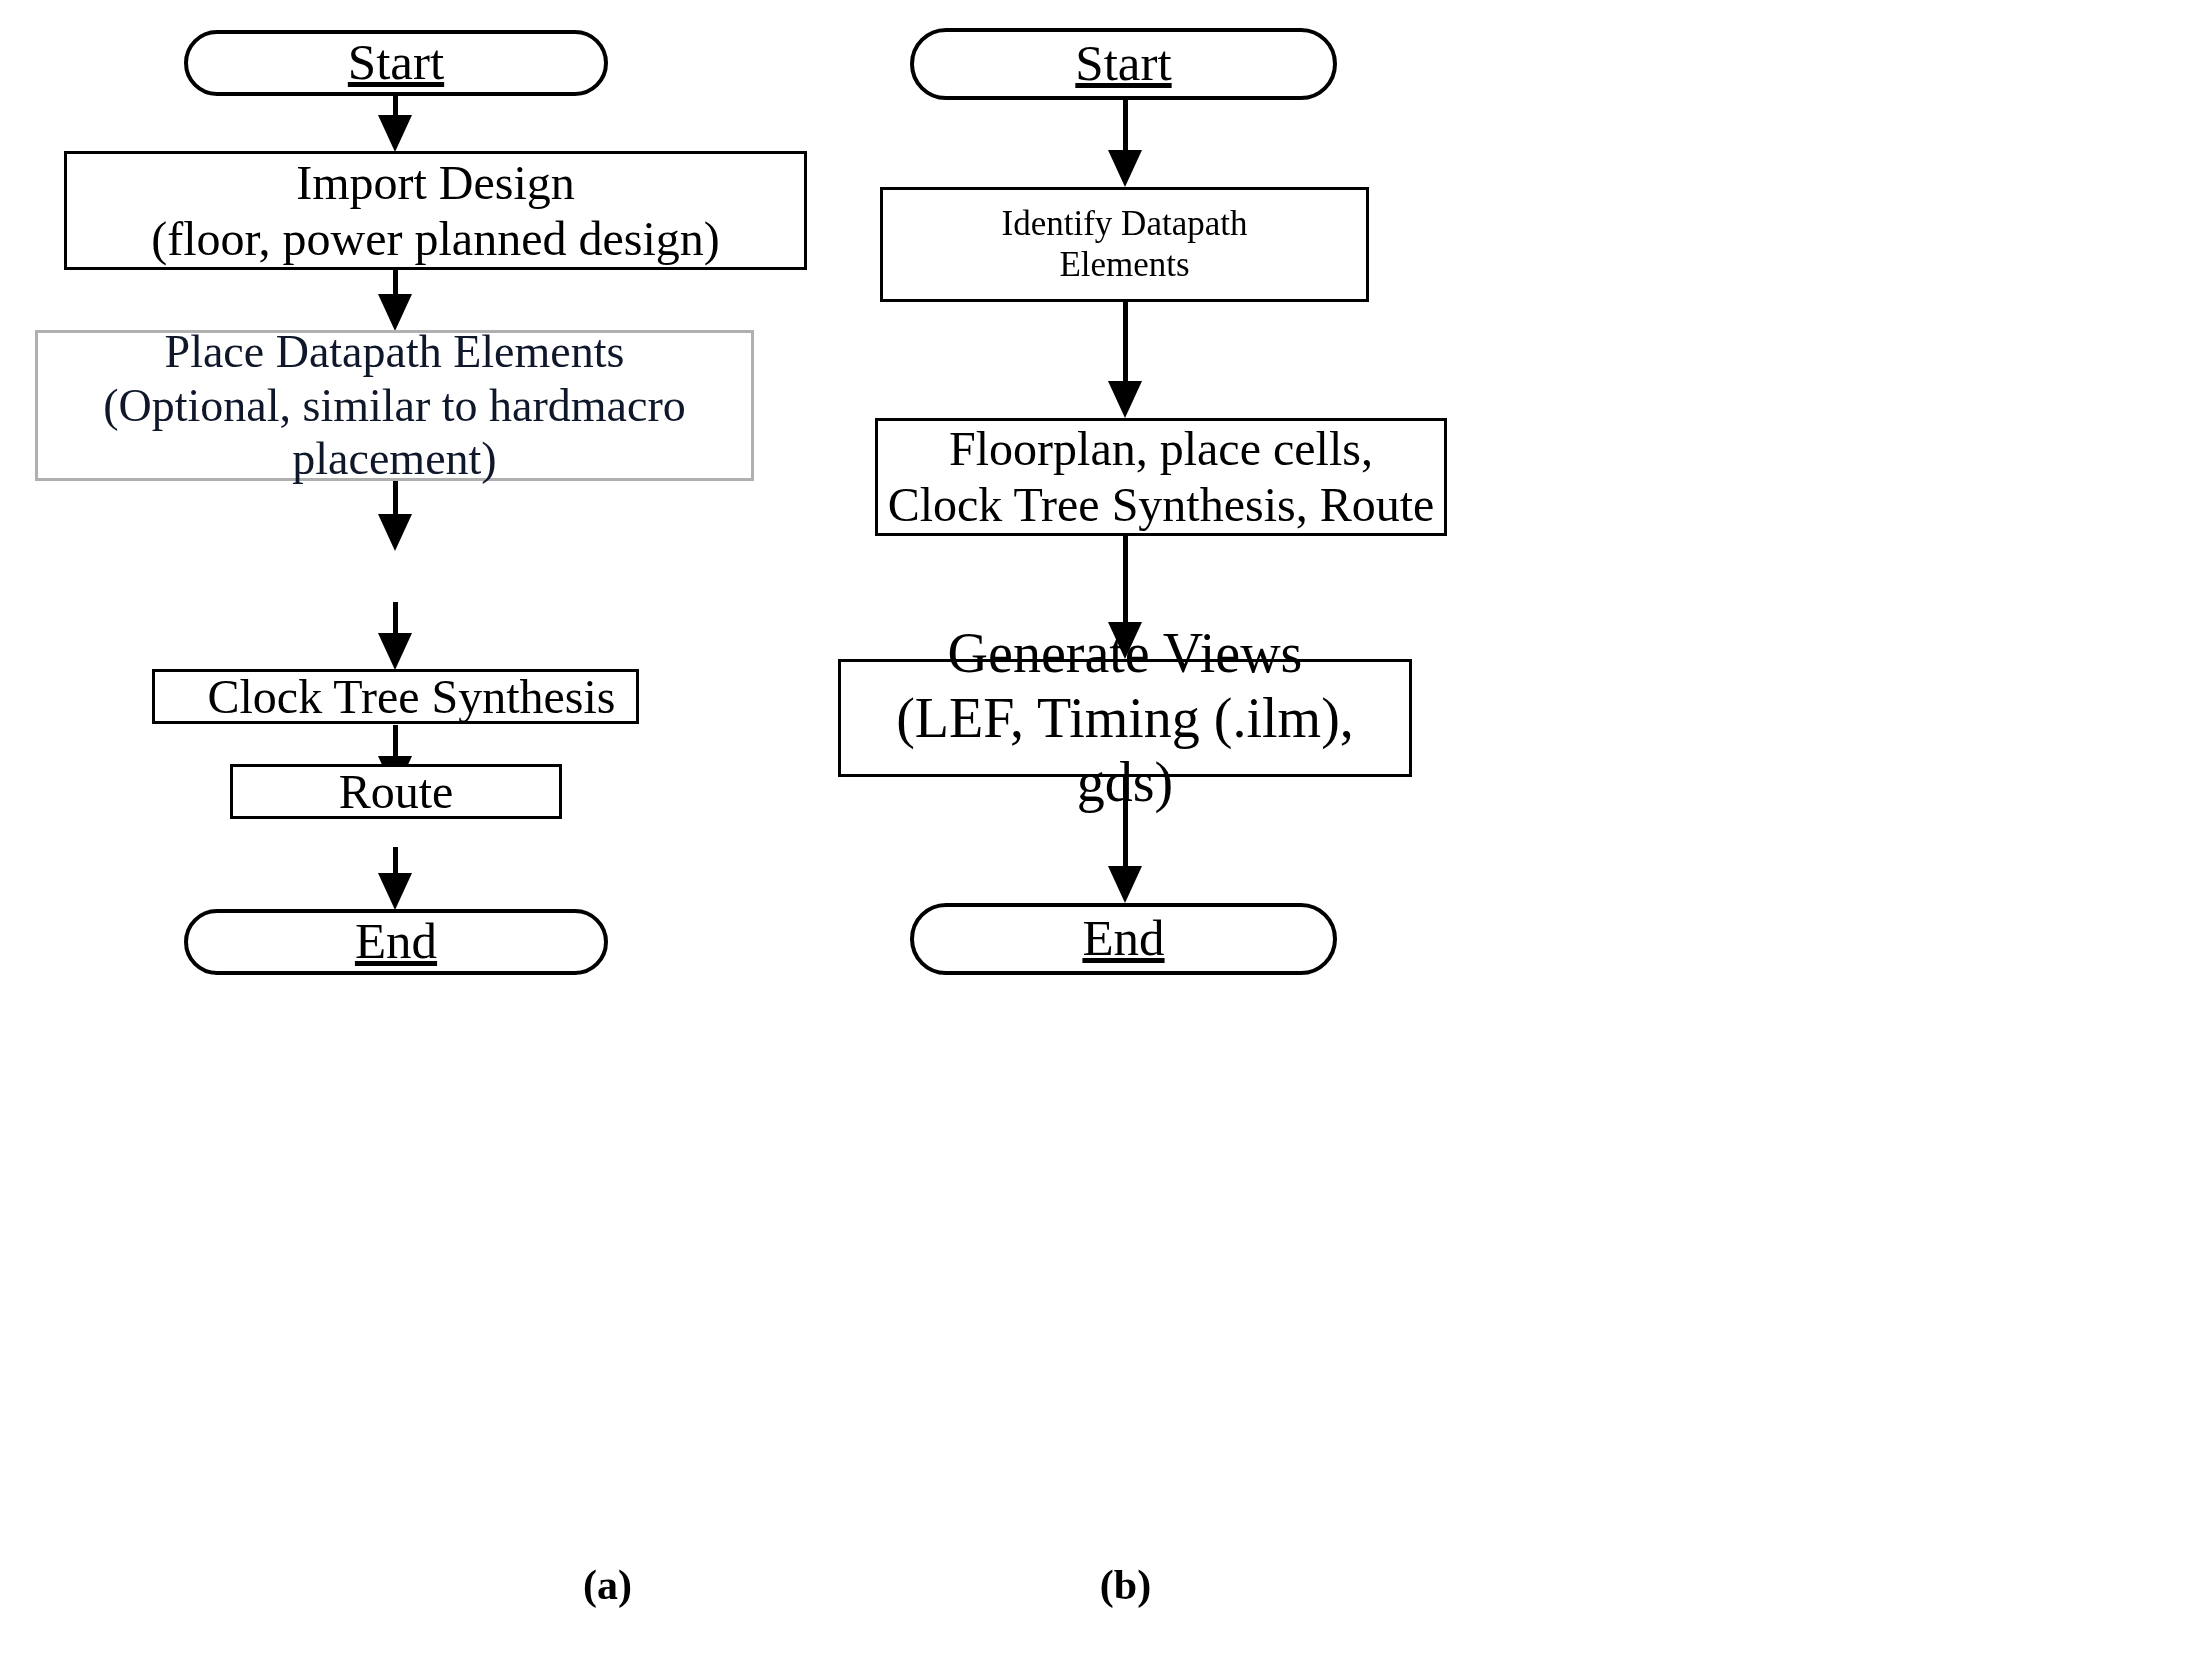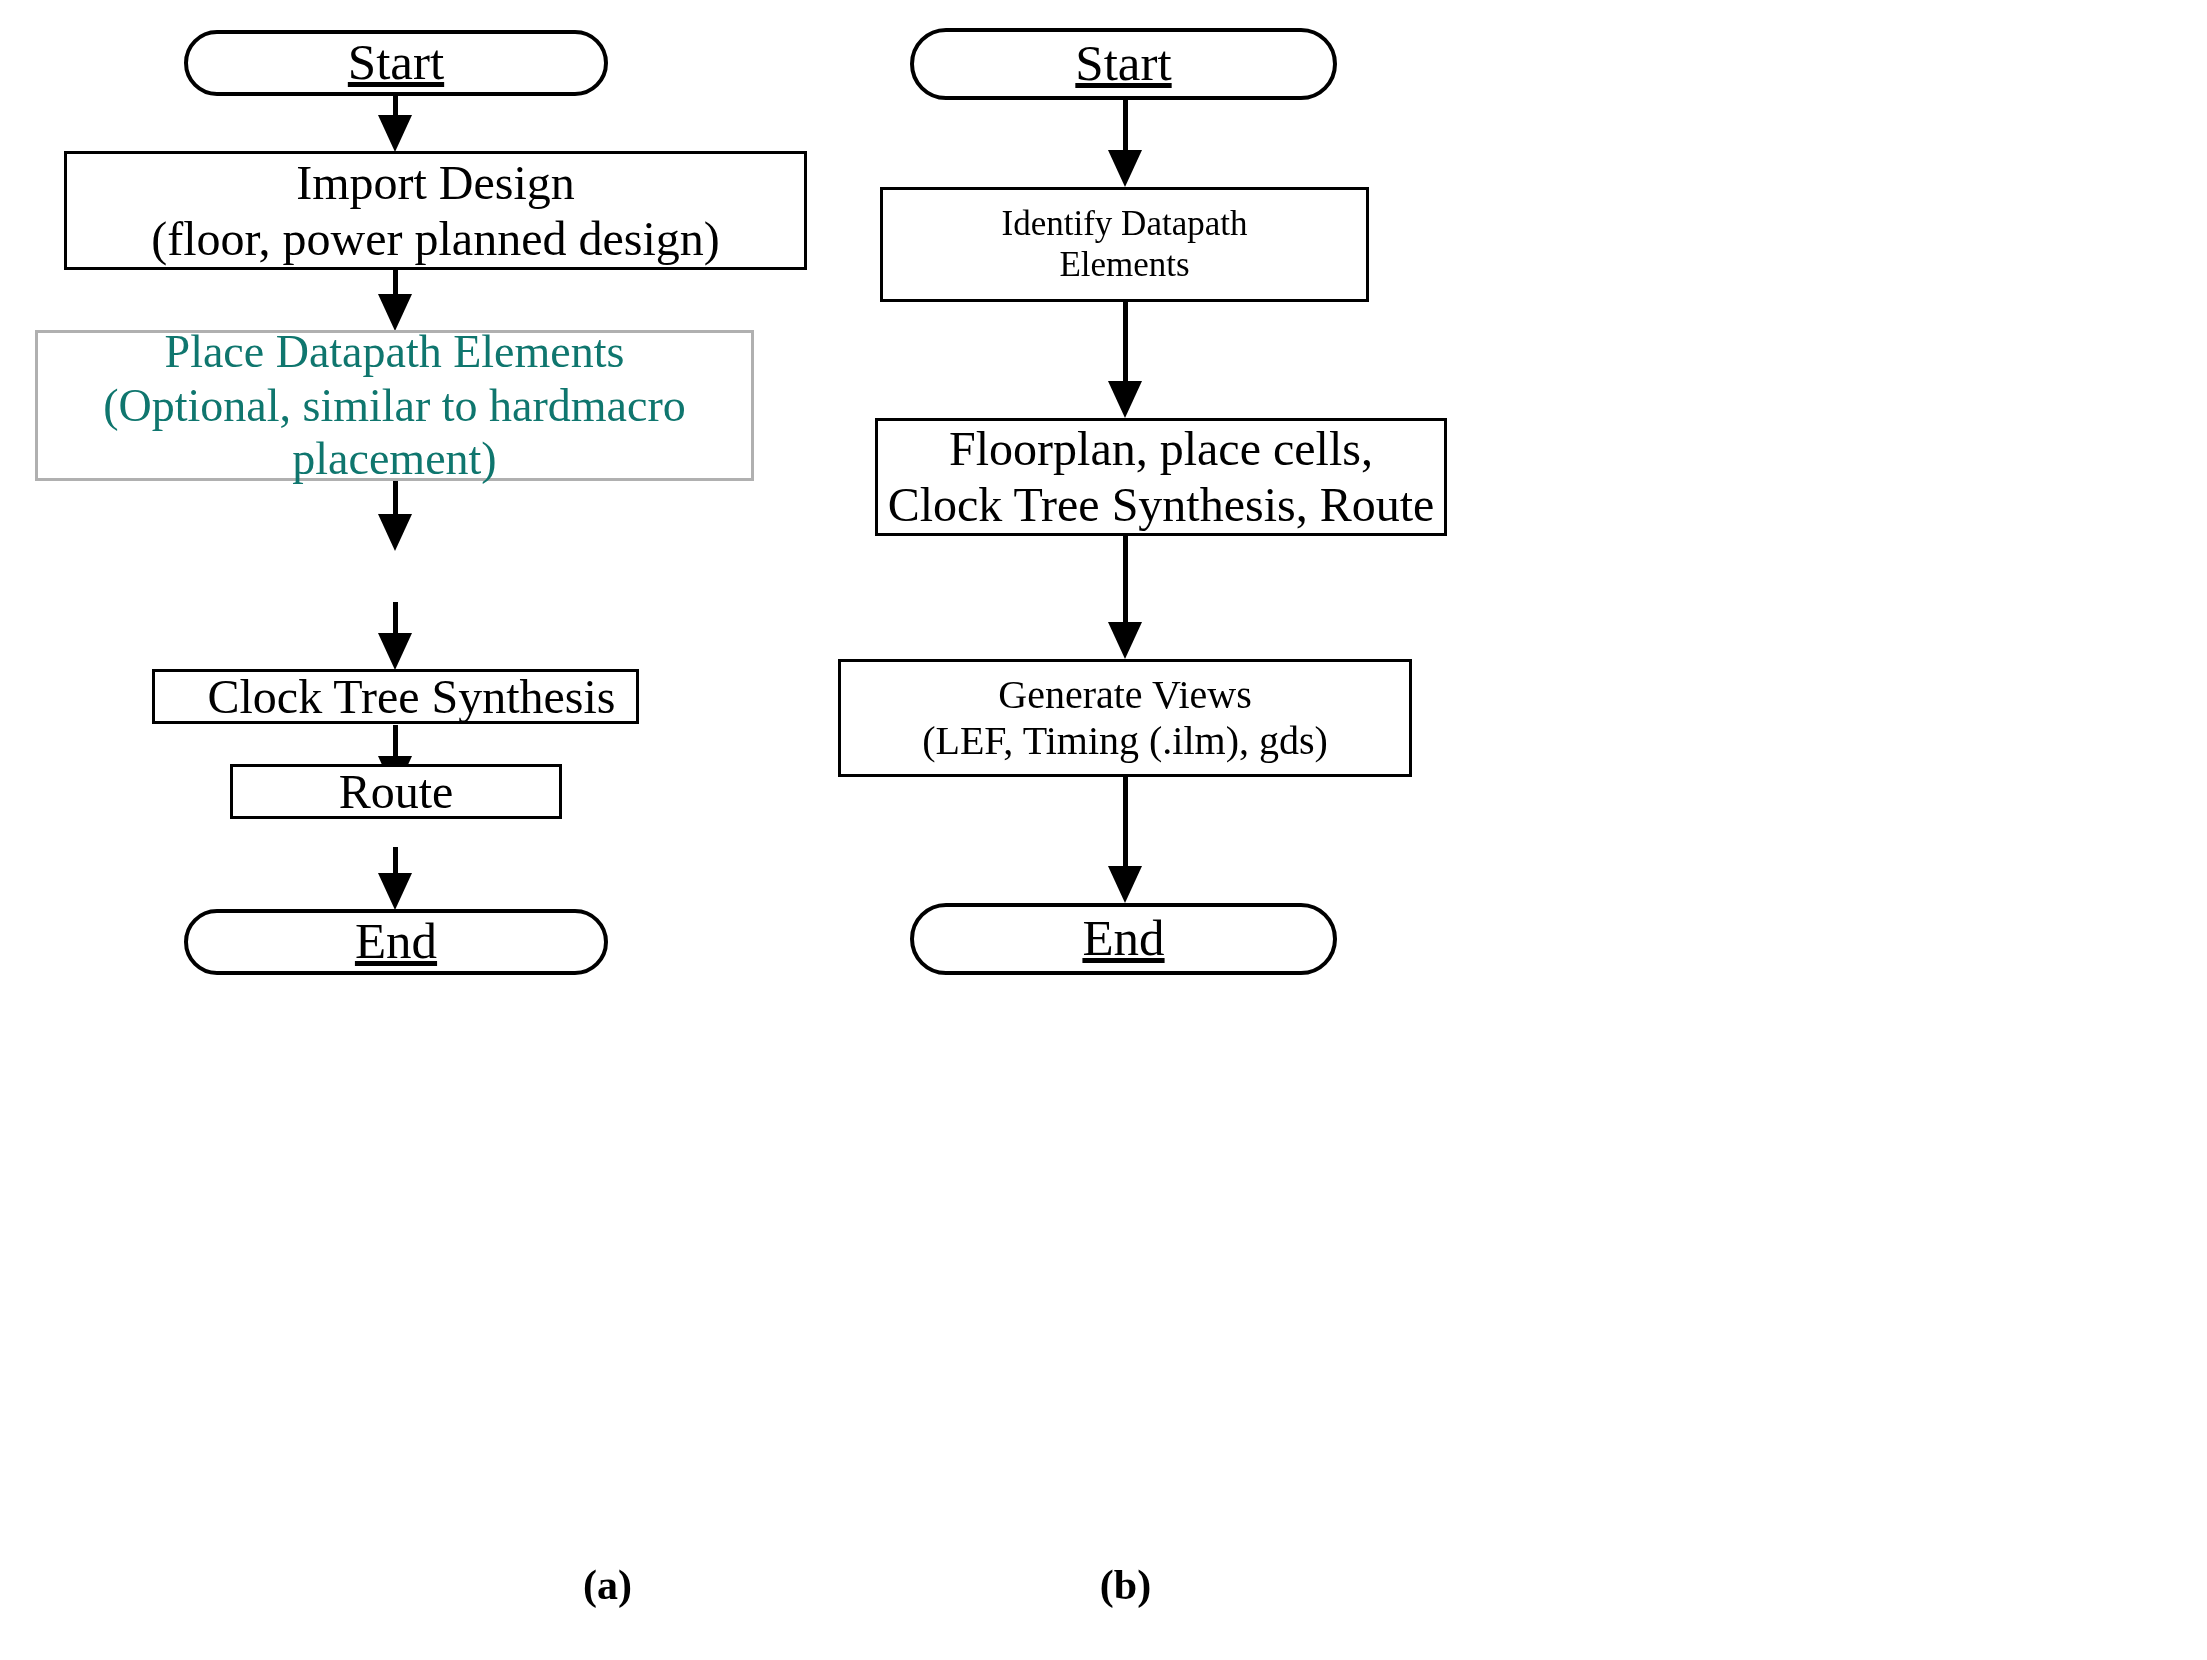--- a/index.html
+++ b/index.html
@@ -8,21 +8,21 @@
 
   .panel{position:absolute;top:0;height:1660px;}
   #panel-a{left:0;width:1231px;}
   #panel-b{left:1231px;width:977px;}
 
   .node{position:absolute;box-sizing:border-box;background:#fff;
         display:flex;align-items:center;justify-content:center;
         text-align:center;line-height:1.16;z-index:3;}
   .proc{border:3.7px solid #000;}
   .term{border:4.6px solid #000;border-radius:917px;text-decoration:underline;}
-  .ghost{border:3.7px solid #b0b0b0;color:#0f766e;}
+  .ghost{border:3.7px solid #b0b0b0;color:#0f172a;}
 
   .node .txt{display:block;width:100%;white-space:pre-line;}
 
   
   .arrow{position:absolute;z-index:1;}
   .arrow .stem{position:absolute;left:50%;top:0;width:4.6px;margin-left:-2.3px;
                background:#000;}
   .arrow .head{position:absolute;left:50%;bottom:0;width:0;height:0;
                margin-left:-17.4px;border-left:17.4px solid transparent;
                border-right:17.4px solid transparent;border-top:37px solid #000;}
@@ -51,21 +51,21 @@
   #a-arrow5 .stem{height:31px;}
   #a-arrow6{left:377px; top:847px; width:37px; height:63px;}
   #a-arrow6 .stem{height:27px;}
 
   #a-caption{left:488px; top:1561px; width:239px;}
 
   
   #b-start  {left:-321px; top:27.5px;   width:427px; height:72px;  font-size:51px;}
   #b-ident  {left:-351px; top:187px;  width:489px; height:115px; font-size:35px;}
   #b-floor  {left:-392px; top:418px;  width:572px; height:118px; font-size:48px;margin-left:36px;}
-  #b-gen    {left:-393px; top:659px;  width:574px; height:118px; font-size:40px;}
+  #b-gen    {left:-393px; top:659px;  width:574px; height:118px; font-size:56px;}
   #b-end    {left:-321px; top:903px;  width:427px; height:72px;  font-size:51px;}
 
   #b-arrow1{left:-124px; top:99px; width:37px; height:88px;}
   #b-arrow1 .stem{height:51px;}
   #b-arrow2{left:-124px; top:302px; width:37px; height:116px;}
   #b-arrow2 .stem{height:79px;}
   #b-arrow3{left:-124px; top:535px; width:37px; height:124px;}
   #b-arrow3 .stem{height:87px;}
   #b-arrow4{left:-124px; top:777px; width:37px; height:126px;}
   #b-arrow4 .stem{height:89px;}

